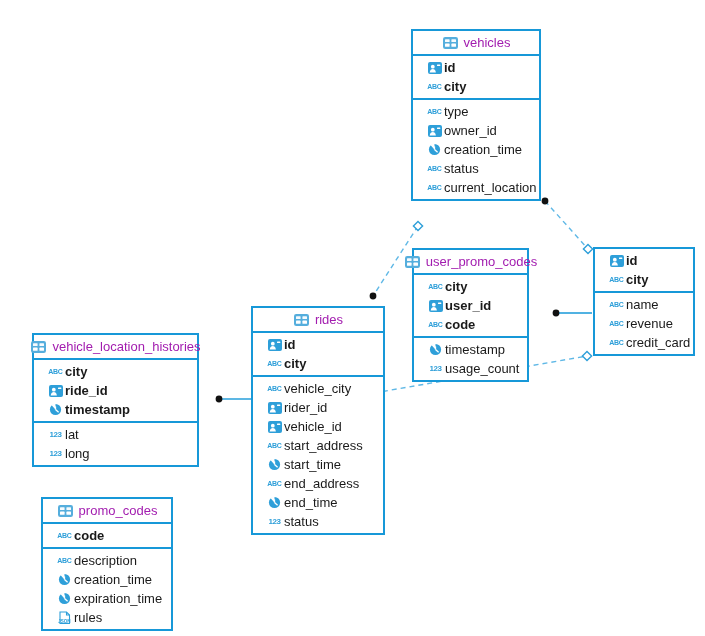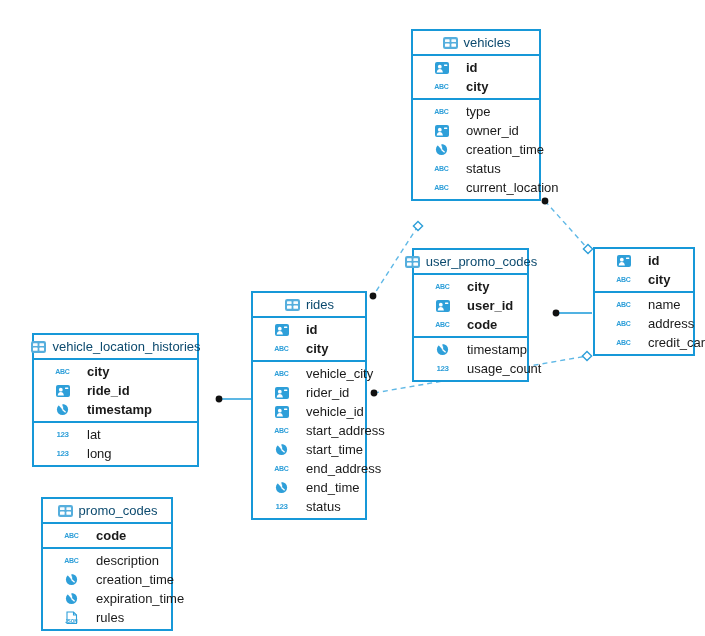--- a/index.html
+++ b/index.html
@@ -18,41 +18,41 @@
     background:#ffffff;
     border:2px solid #1798d8;
     font-size:13px;
   }
   .thead{
     display:flex;align-items:center;justify-content:center;gap:5px;
     height:23px;
     border-bottom:2px solid #1798d8;
     white-space:nowrap;
   }
-  .tname{color:#0c4a6e;}
+  .tname{color:#a21caf;}
   .sec{padding:2px 0;}
   .sec.pk{border-bottom:2px solid #1798d8;}
   .row{
-    display:flex;align-items:center;gap:16px;
+    display:flex;align-items:center;gap:1px;
     height:19px;
-    padding-left:20px;
+    padding-left:13px;
     white-space:nowrap;
   }
   .row.pk-row .lbl{font-weight:700;}
   .icon{
     width:17px;min-width:17px;
     display:inline-flex;align-items:flex-end;justify-content:center;
   }
   .abc-glyph{font-size:7px;font-weight:700;color:#2e9fd9;letter-spacing:-0.3px;}
   .num-glyph{font-size:8px;font-weight:700;color:#2e9fd9;letter-spacing:-0.5px;}
   
   .pos-vehicles{left:411px;top:29px;width:130px;}
   .pos-user_promo_codes{left:412px;top:248px;width:117px;}
   .pos-users{left:593px;top:247px;width:102px;}
-  .pos-rides{left:251px;top:291px;width:116px;}
+  .pos-rides{left:251px;top:306px;width:134px;}
   .pos-vehicle_location_histories{left:32px;top:333px;width:167px;}
   .pos-promo_codes{left:41px;top:497px;width:132px;}
 </style>
 </head>
 <body>
 
 <div class="canvas">
 
   <svg class="wires" id="wires" viewBox="0 0 705 636" xmlns="http://www.w3.org/2000/svg">
       <g>
@@ -239,21 +239,21 @@
         <div class="row">
           <span class="icon">
             <span class="abc-glyph">ABC</span>
           </span>
           <span class="lbl">name</span>
         </div>
         <div class="row">
           <span class="icon">
             <span class="abc-glyph">ABC</span>
           </span>
-          <span class="lbl">address</span>
+          <span class="lbl">revenue</span>
         </div>
         <div class="row">
           <span class="icon">
             <span class="abc-glyph">ABC</span>
           </span>
           <span class="lbl">credit_card</span>
         </div>
       </div>
   </div>
 

